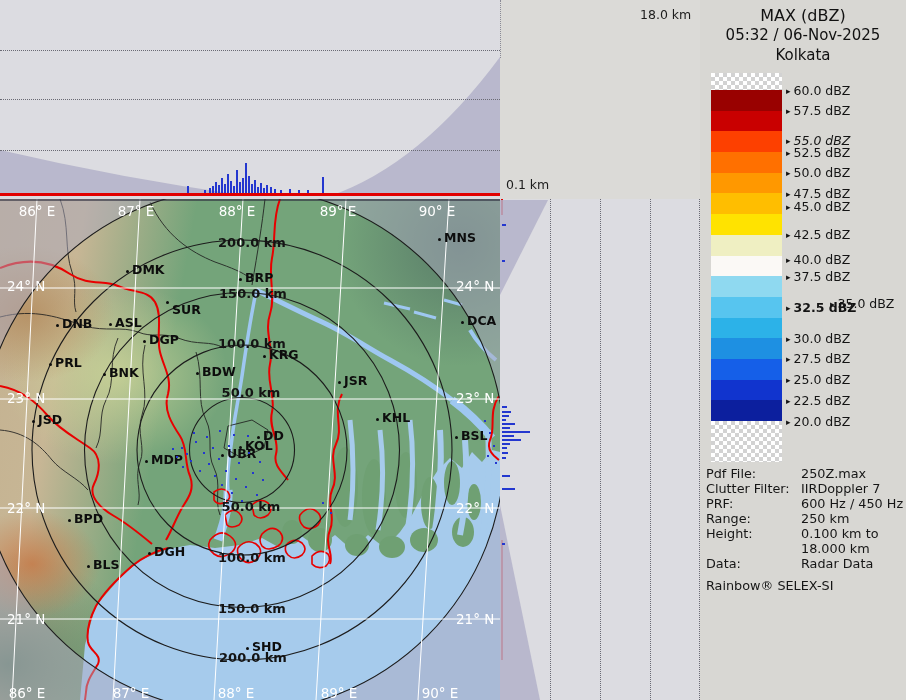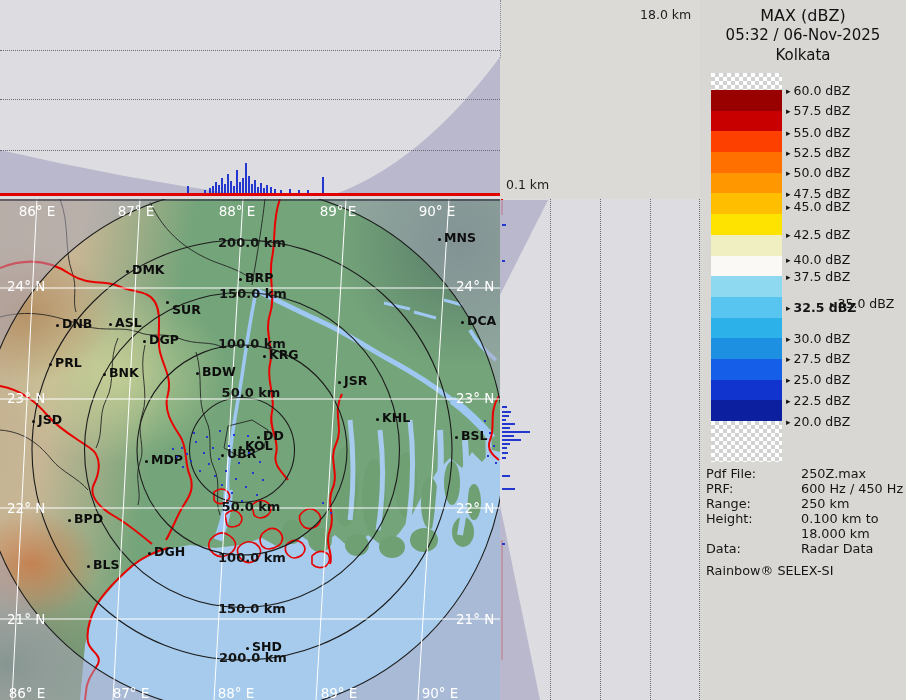--- a/index.html
+++ b/index.html
@@ -365,21 +365,21 @@
       <div class="cb-block" style="height: 20.6875px; background: rgb(44, 178, 232);"></div>
       <div class="cb-block" style="height: 20.6875px; background: rgb(30, 144, 226);"></div>
       <div class="cb-block" style="height: 20.6875px; background: rgb(21, 95, 232);"></div>
       <div class="cb-block" style="height: 20.6875px; background: rgb(17, 52, 206);"></div>
       <div class="cb-block" style="height: 20.6875px; background: rgb(12, 31, 158);"></div>
       <div class="cb-block checker" style="height: 41px;"></div>
     </div>
   <div id="colorbar-labels">
       <div class="cb-label" style="top: 82.5px;"><span class="cb-arrow">▸</span>60.0 dBZ</div>
       <div class="cb-label" style="top: 103.188px;"><span class="cb-arrow">▸</span>57.5 dBZ</div>
-      <div class="cb-label" style="top: 125px;"><span class="cb-arrow">▸</span>55.0 dBZ</div>
+      <div class="cb-label" style="top: 133px; font-style: italic;"><span class="cb-arrow">▸</span>55.0 dBZ</div>
       <div class="cb-label" style="top: 144.562px;"><span class="cb-arrow">▸</span>52.5 dBZ</div>
       <div class="cb-label" style="top: 165.25px;"><span class="cb-arrow">▸</span>50.0 dBZ</div>
       <div class="cb-label" style="top: 185.938px;"><span class="cb-arrow">▸</span>47.5 dBZ</div>
       <div class="cb-label" style="top: 199px;"><span class="cb-arrow">▸</span>45.0 dBZ</div>
       <div class="cb-label" style="top: 227.312px;"><span class="cb-arrow">▸</span>42.5 dBZ</div>
       <div class="cb-label" style="top: 252px;"><span class="cb-arrow">▸</span>40.0 dBZ</div>
       <div class="cb-label" style="top: 268.688px; text-align: center;"><span class="cb-arrow">▸</span>37.5 dBZ</div>
       <div class="cb-label" style="top: 296px; margin-left: 44px;"><span class="cb-arrow">▸</span>35.0 dBZ</div>
       <div class="cb-label" style="top: 300px; font-weight: bold;"><span class="cb-arrow">▸</span>32.5 dBZ</div>
       <div class="cb-label" style="top: 330.75px;"><span class="cb-arrow">▸</span>30.0 dBZ</div>
@@ -389,20 +389,24 @@
       <div class="cb-label" style="top: 413.5px;"><span class="cb-arrow">▸</span>20.0 dBZ</div>
     </div>
 
   <div id="metadata">
     <div id="metadata-rows">
         <div class="md-row">
           <div class="md-label">Pdf File:</div>
           <div class="md-value">250Z.max</div>
         </div>
         <div class="md-row">
+          <div class="md-label">Clutter Filter:</div>
+          <div class="md-value">IIRDoppler 7</div>
+        </div>
+        <div class="md-row">
           <div class="md-label">PRF:</div>
           <div class="md-value">600 Hz / 450 Hz</div>
         </div>
         <div class="md-row">
           <div class="md-label">Range:</div>
           <div class="md-value">250 km</div>
         </div>
         <div class="md-row">
           <div class="md-label">Height:</div>
           <div class="md-value">0.100 km to

